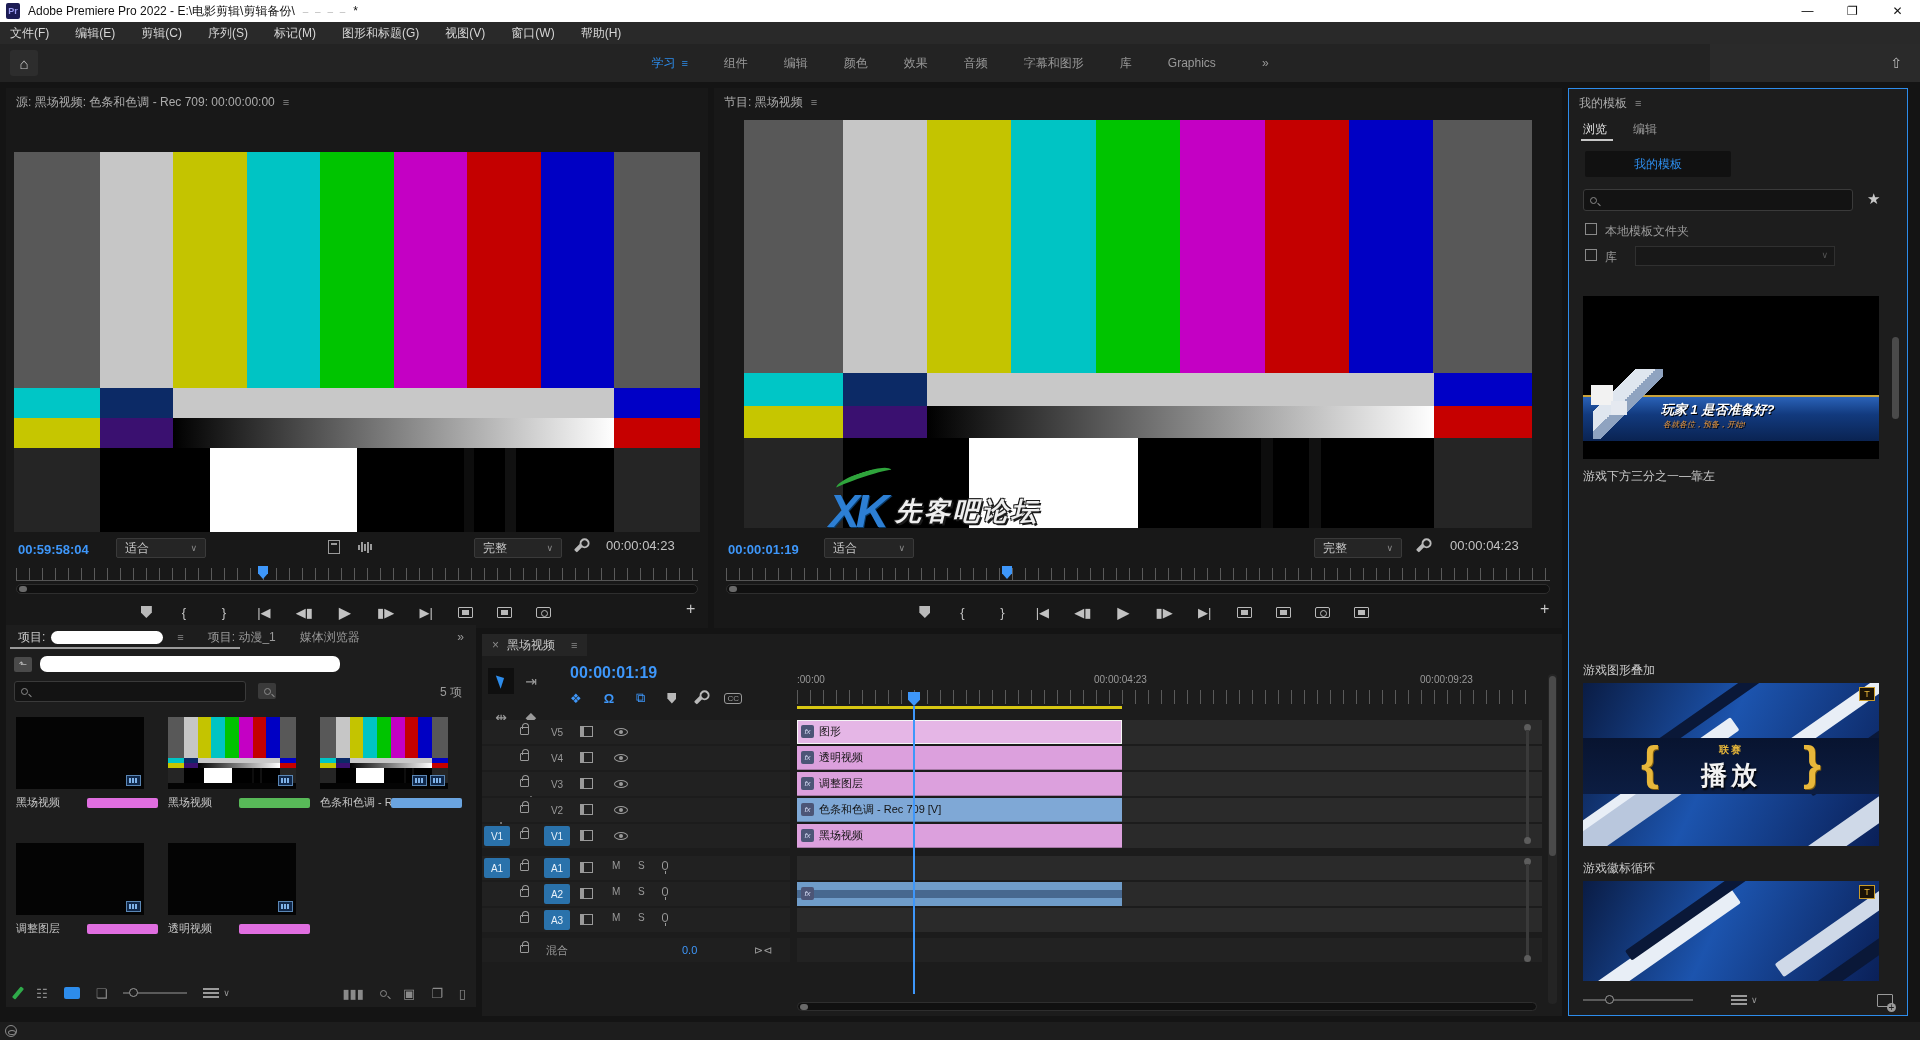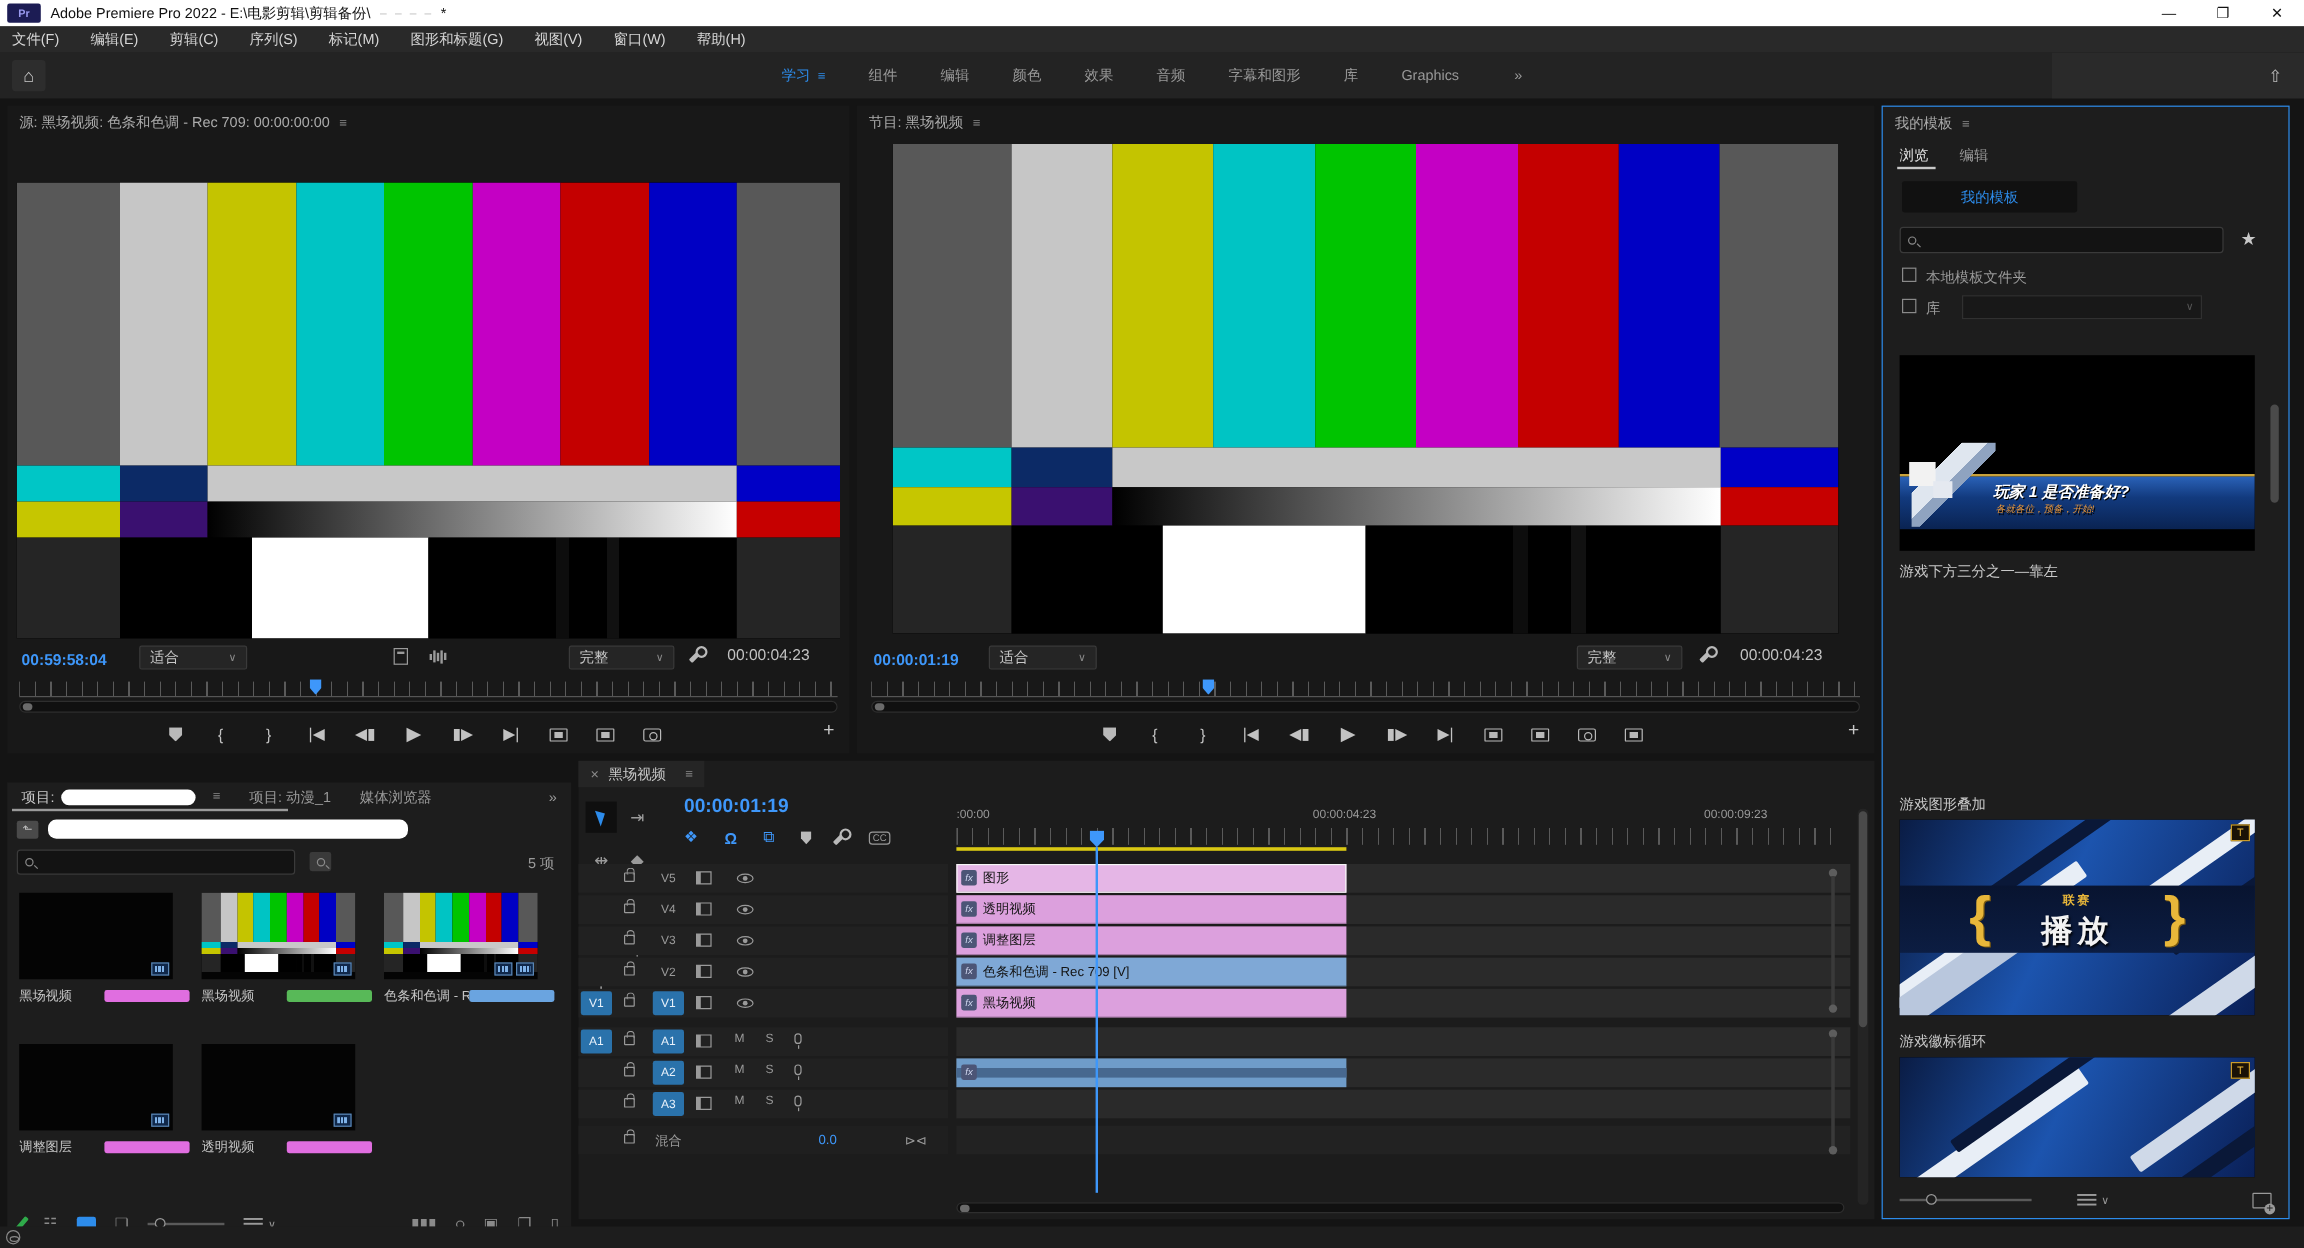--- a/index.html
+++ b/index.html
@@ -3,21 +3,21 @@
 <meta charset="utf-8">
 <style>
   * { margin:0; padding:0; box-sizing:border-box; }
   html,body { width:1920px; height:1040px; background:#111; overflow:hidden;
     font-family:"Liberation Sans","DejaVu Sans",sans-serif; }
   #app { position:relative; width:1920px; height:1040px; background:#141414; }
 
   
   .titlebar { position:absolute; left:0; top:0; width:1920px; height:22px; background:#fff;
     display:flex; align-items:center; color:#111; font-size:12px; }
-  .pr-icon { width:28px; height:16px; margin:0 8px 0 6px; background:#1c1c54; color:#9b9bf0;
+  .pr-icon { width:14px; height:16px; margin:0 8px 0 6px; background:#1c1c54; color:#9b9bf0;
     font-size:9px; font-weight:bold; display:flex; align-items:center; justify-content:center; border-radius:2px; }
   .title-redact { color:#bbb; letter-spacing:2px; margin-left:8px; font-size:10px; }
   .win-btns { position:absolute; right:0; top:0; height:22px; display:flex; }
   .win-btn { width:45px; height:22px; display:flex; align-items:center; justify-content:center; color:#111; font-size:12px; }
   .menubar { position:absolute; left:0; top:22px; width:1920px; height:22px; background:#292929;
     display:flex; align-items:center; gap:26px; padding-left:10px; }
   .menubar span { color:#d6d6d6; font-size:12px; }
   .wsbar { position:absolute; left:0; top:44px; width:1920px; height:38px; background:#232323; }
   .home-btn { position:absolute; left:10px; top:6px; width:28px; height:26px; background:#2d2d2d; border-radius:3px;
     color:#c8c8c8; font-size:15px; display:flex; align-items:center; justify-content:center; }
@@ -384,20 +384,25 @@
             <i class="f-g"></i>
             <i class="f-k1"></i>
             <i class="f-w"></i>
             <i class="f-k2"></i>
             <i class="f-k3"></i>
             <i class="f-g"></i>
           </div>
       </div>
     </div>
 
+    <div class="wm" style="left:115px;top:396px">
+      <span class="wm-logo">XK</span>
+      <span class="wm-swoosh"></span>
+      <span class="wm-text">先客吧论坛</span>
+    </div>
 
     <div class="mon-row" style="left:14px;top:450px;height:22px">
       <span class="tc-blue">00:00:01:19</span>
     </div>
     <div class="mon-row" style="left:110px;top:450px">
       <div class="dd" style="width:90px;justify-content:space-between">
         <span>适合</span>
           <span class="car">∨</span>
       </div>
     </div>
@@ -431,21 +436,21 @@
       <span class="tr-btn">▮▶</span>
       <span class="tr-btn">▶|</span>
       <span class="boxicon"></span>
       <span class="boxicon"></span>
       <span class="cam"></span>
       <span class="boxicon"></span>
     </div>
     <div class="plus-btn" style="left:826px;top:512px">+</div>
   </div>
 
-  <div class="panel" style="left:6px;top:652px;width:470px;height:382px">
+  <div class="panel" style="left:6px;top:625px;width:470px;height:382px">
     <div class="tabrow">
       <span class="ptab active">
         <span>项目:</span>
         <span class="redact" style="width:112px;height:13px"></span>
         <span class="pmenu">≡</span>
       </span>
       <span class="ptab">项目: 动漫_1</span>
       <span class="ptab">媒体浏览器</span>
       <span class="ptab" style="margin-left:auto">»</span>
     </div>

